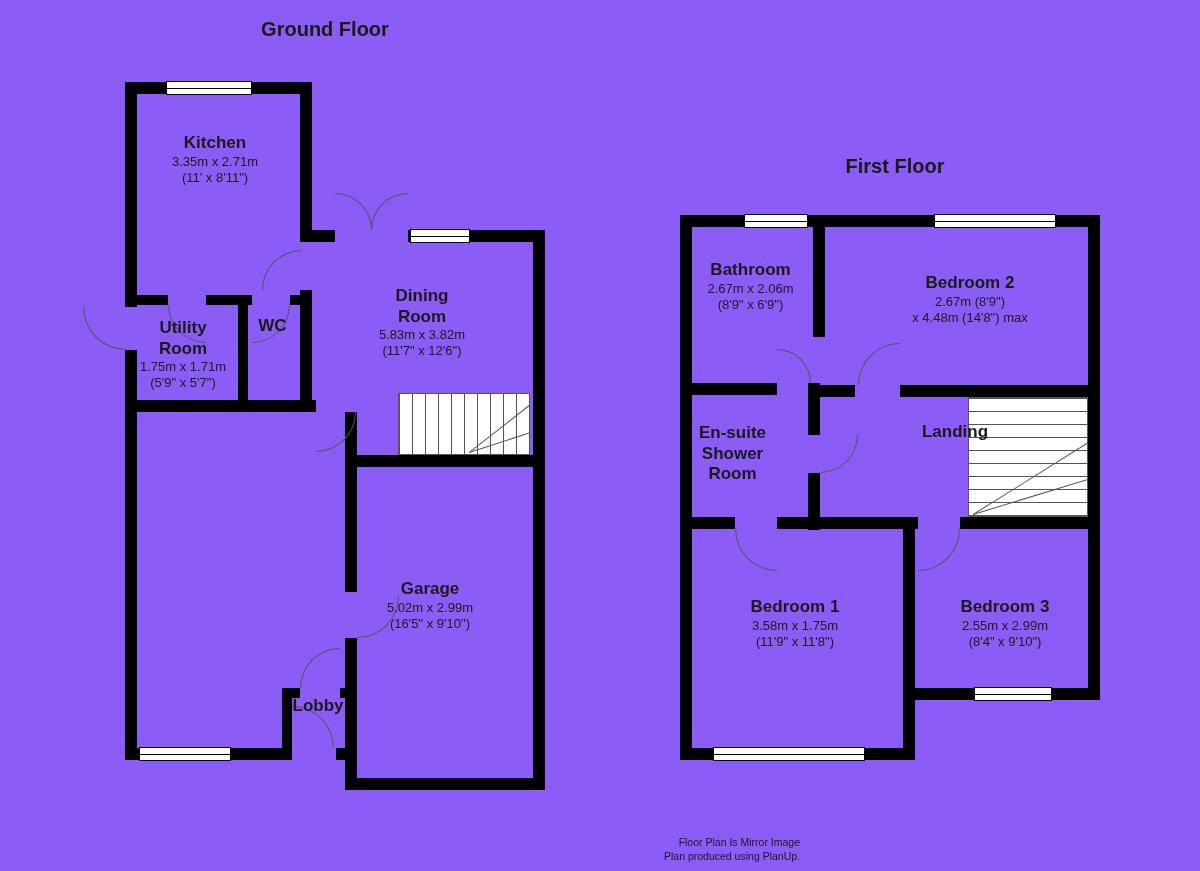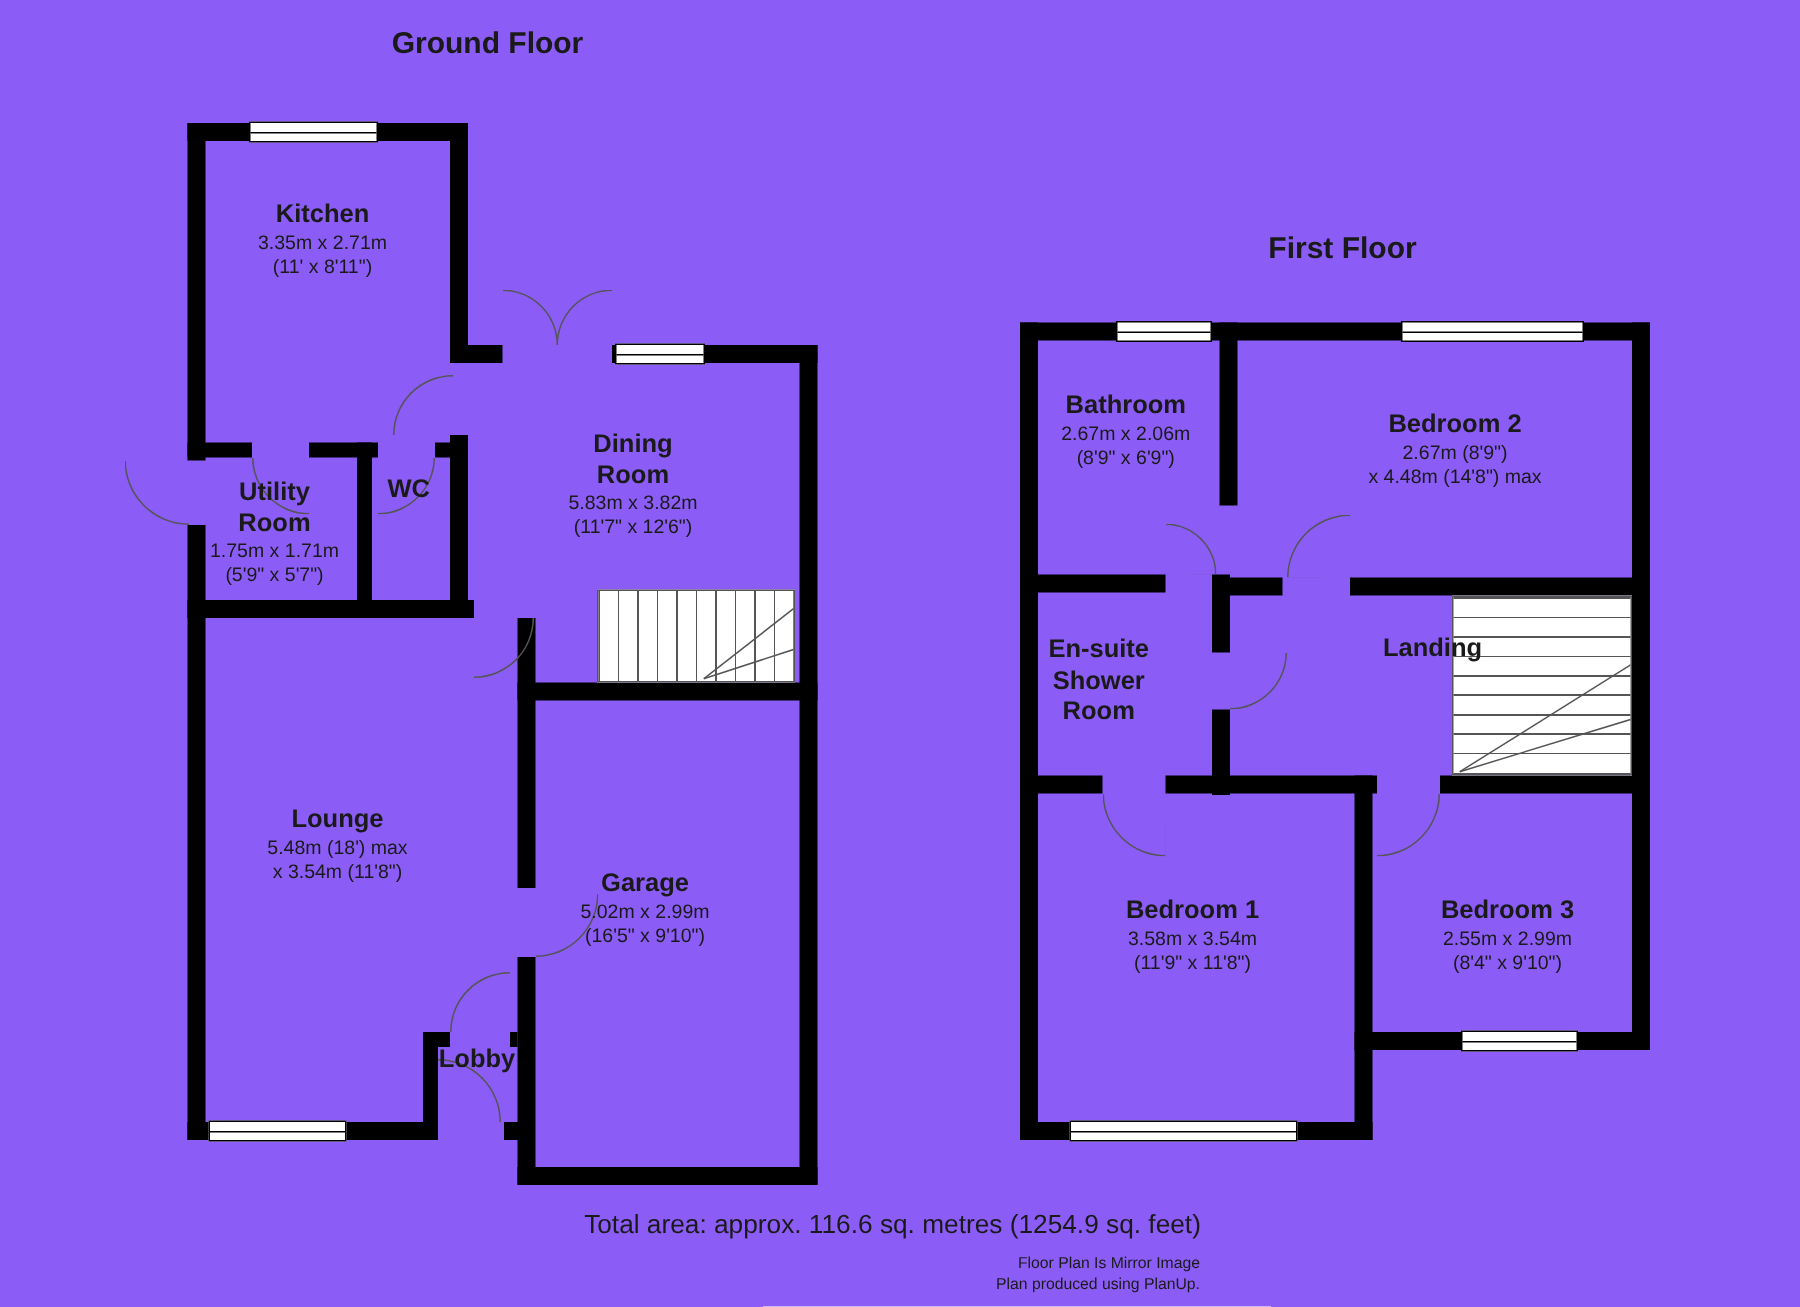--- a/index.html
+++ b/index.html
@@ -88,25 +88,20 @@
   </div>
   <div class="room" style="left:250px;top:316px;width:45px;">
     <div class="rname">WC</div>
   </div>
   <div class="room" style="left:352px;top:286px;width:140px;">
     <div class="rname">Dining
 Room</div>
     <div class="rdim">5.83m x 3.82m</div>
     <div class="rdim">(11'7" x 12'6")</div>
   </div>
-  <div class="room" style="left:145px;top:536px;width:160px;">
-    <div class="rname">Lounge</div>
-    <div class="rdim">5.48m (18') max</div>
-    <div class="rdim">x 3.54m (11'8")</div>
-  </div>
   <div class="room" style="left:350px;top:551px;width:160px;margin-top:28px;">
     <div class="rname">Garage</div>
     <div class="rdim">5.02m x 2.99m</div>
     <div class="rdim">(16'5" x 9'10")</div>
   </div>
   <div class="room" style="left:283px;top:696px;width:70px;">
     <div class="rname">Lobby</div>
   </div>
 
   <div class="wall" style="left:680px;top:215px;width:420px;height:12px;"></div>
@@ -154,26 +149,25 @@
   <div class="room" style="left:685px;top:423px;width:95px;">
     <div class="rname">En-suite
 Shower
 Room</div>
   </div>
   <div class="room" style="left:905px;top:422px;width:100px;">
     <div class="rname">Landing</div>
   </div>
   <div class="room" style="left:710px;top:597px;width:170px;">
     <div class="rname">Bedroom 1</div>
-    <div class="rdim">3.58m x 3.54m</div>
+    <div class="rdim">3.58m x 1.75m</div>
     <div class="rdim">(11'9" x 11'8")</div>
   </div>
   <div class="room" style="left:925px;top:597px;width:160px;">
     <div class="rname">Bedroom 3</div>
     <div class="rdim">2.55m x 2.99m</div>
     <div class="rdim">(8'4" x 9'10")</div>
   </div>
 
-  <div class="footer-total" style="left:295px;top:806px;width:600px;">Total area: approx. 116.6 sq. metres (1254.9 sq. feet)</div>
   <div class="footer-note" style="left:400px;top:836px;width:400px;">Floor Plan Is Mirror Image</div>
   <div class="footer-note" style="left:400px;top:850px;width:400px;">Plan produced using PlanUp.</div>
 
 </div>
 
 </body></html>

